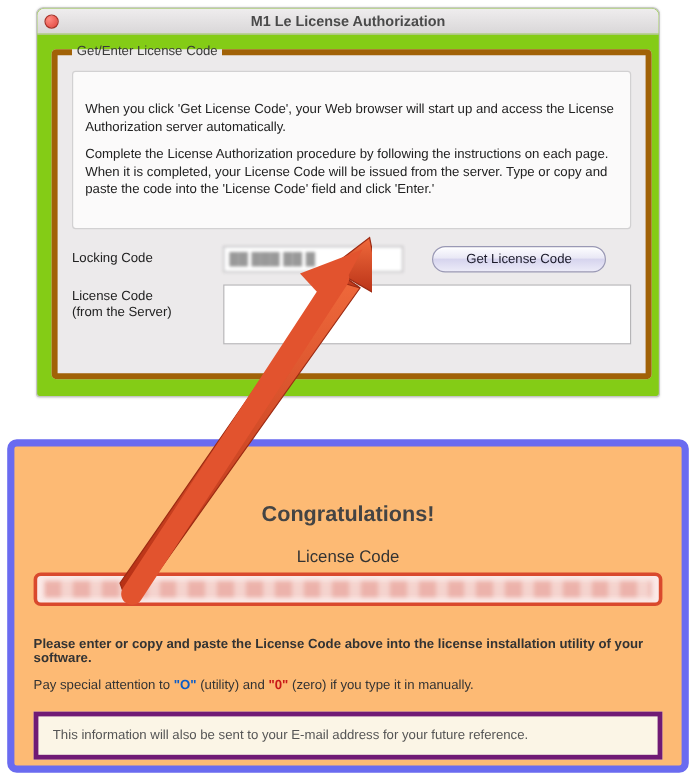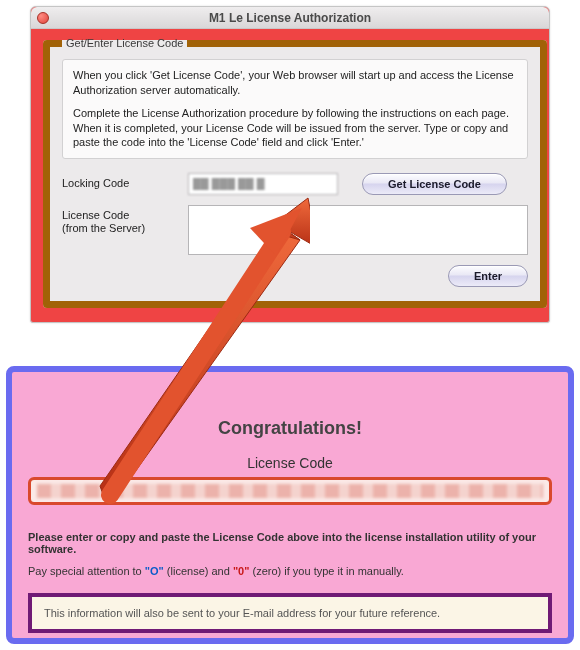--- a/index.html
+++ b/index.html
@@ -13,21 +13,21 @@
   }
 
   
   .dialog-shell {
     position: absolute;
     left: 30px;
     top: 6px;
     width: 520px;
     border: 1px solid #c5c5c5;
     border-radius: 6px 6px 3px 3px;
-    background: #ef4444;
+    background: #84cc16;
     box-shadow: 0 0 2px rgba(0,0,0,0.15);
   }
   .titlebar {
     height: 22px;
     background: linear-gradient(#efedee, #d9d7d8);
     border-bottom: 1px solid #c9c7c8;
     border-radius: 6px 6px 0 0;
     display: flex;
     align-items: center;
     font-size: 12px;
@@ -47,36 +47,36 @@
     left: 0; right: 0;
     text-align: center;
     font-weight: bold;
   }
 
   .dialog-body {
     padding: 8px 12px 14px 12px;
   }
 
   fieldset.group {
-    border: 7px solid #a16207;
+    border: 5px solid #a16207;
     border-radius: 4px;
     padding: 10px 12px 14px 12px;
     background: #eceaeb;
   }
   fieldset.group legend {
     font-size: 11px;
     color: #3a3a3a;
     padding: 0 4px;
   }
 
   .instr-box {
     background: #fbfafa;
     border: 1px solid #d2d1d2;
     border-radius: 3px;
-    padding: 8px 10px;
+    padding: 24px 10px;
     font-size: 11px;
     color: #222;
     line-height: 1.35;
     margin-bottom: 14px;
   }
   .instr-box p { margin-bottom: 8px; }
   .instr-box p:last-child { margin-bottom: 0; }
 
   .form-row {
     display: flex;
@@ -118,41 +118,40 @@
     height: 22px;
     min-width: 80px;
     padding: 0 14px;
     border-radius: 11px;
     border: 1px solid #9a99b5;
     background: linear-gradient(#fdfdff, #e9e8f5 45%, #d6d4ee 50%, #ecebf8);
     font-size: 11px;
     color: #1a1a2a;
     cursor: default;
     box-shadow: inset 0 1px 0 rgba(255,255,255,0.9);
-    font-weight: bold;
   }
   .get-lic-btn { width: 145px; margin-left: 8px; }
 
   .bottom-buttons {
     display: flex;
     justify-content: flex-end;
     gap: 10px;
     margin-top: 6px;
   }
 
   
   .congrats-panel {
     position: absolute;
     left: 6px;
     right: 6px;
     top: 366px;
     bottom: 6px;
     border: 6px solid #6a6bf0;
     border-radius: 8px;
-    background: #f9a8d4;
+    background: #fdba74;
     padding: 46px 16px 16px 16px;
   }
   .congrats-title {
     text-align: center;
     font-size: 18px;
     font-weight: bold;
     color: #444;
     margin-bottom: 16px;
   }
   .lic-heading {
@@ -231,38 +230,37 @@
         <div class="aqua-btn get-lic-btn">Get License Code</div>
       </div>
 
       <div class="form-row">
         <div class="field-label" style="white-space:pre-line">License Code
 (from the Server)</div>
         <textarea class="license-input" style=""></textarea>
       </div>
 
       <div class="bottom-buttons">
-        <div class="aqua-btn">Enter</div>
       </div>
     </fieldset>
   </div>
 </div>
 
 <div class="congrats-panel">
   <div class="congrats-title">Congratulations!</div>
   <div class="lic-heading">License Code</div>
 
   <div class="lic-code-box">
     <div class="lic-code-blur"></div>
   </div>
 
   <div class="instruction-line">Please enter or copy and paste the License Code above into the license installation utility of your software.</div>
 
   <div class="attention-line">
-    <span>Pay special attention to </span><span class="o-alpha">"O"</span><span> (license) and </span><span class="o-zero">"0"</span><span> (zero) if you type it in manually.</span>
+    <span>Pay special attention to </span><span class="o-alpha">"O"</span><span> (utility) and </span><span class="o-zero">"0"</span><span> (zero) if you type it in manually.</span>
   </div>
 
   <div class="email-note">This information will also be sent to your E-mail address for your future reference.</div>
 </div>
 
 <svg class="arrow-overlay" viewBox="0 0 240 330">
   <defs>
     <linearGradient id="ag" x1="0" y1="1" x2="0" y2="0">
       <stop offset="0" stop-color="#b52e14"></stop>
       <stop offset="1" stop-color="#f06a3c"></stop>

